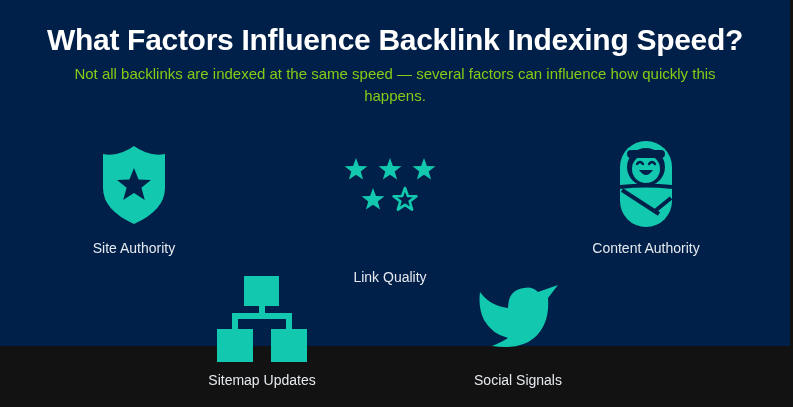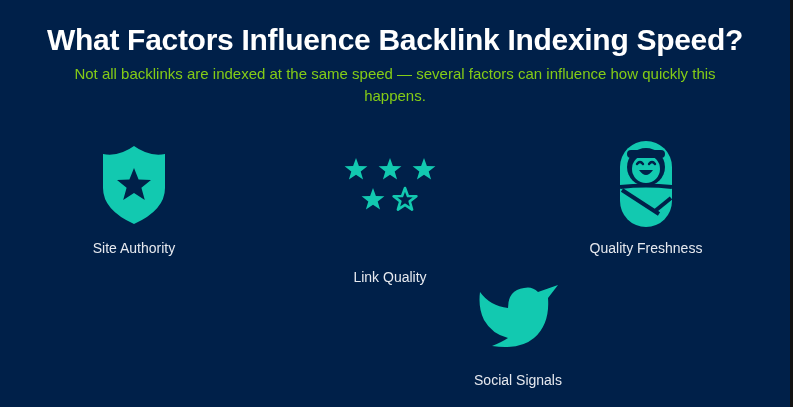--- a/index.html
+++ b/index.html
@@ -3,21 +3,21 @@
   <meta charset="utf-8">
   <style>
     html, body { margin: 0; padding: 0; }
     body {
       width: 793px; height: 407px; overflow: hidden;
       background: #121212;
       font-family: "Liberation Sans", "DejaVu Sans", sans-serif;
     }
     .canvas {
       position: absolute; left: 0; top: 0;
-      width: 790px; height: 407px;
+      width: 790px; height: 346px;
       background: #002049;
     }
     .edge {
       position: absolute; left: 790px; top: 0; width: 3px; height: 407px;
       background: #121212;
     }
     .title {
       position: absolute; left: 0; top: 20px; width: 790px;
       text-align: center; color: #ffffff;
       font-size: 30px; font-weight: bold; letter-spacing: -0.3px;
@@ -84,23 +84,37 @@
         <rect x="8" y="10" width="38" height="8" fill="#002049" rx="4"></rect>
         <path d="M18 24 Q21 20 24 24" stroke="#002049" stroke-width="2.4" fill="none" stroke-linecap="round"></path>
         <path d="M30 24 Q33 20 36 24" stroke="#002049" stroke-width="2.4" fill="none" stroke-linecap="round"></path>
         <path d="M20 30 Q27 40 34 30 Z" fill="#002049"></path>
 
         <path d="M3 50 L40 74" stroke="#002049" stroke-width="4" fill="none"></path>
         <path d="M36 71 L52 58" stroke="#002049" stroke-width="4" fill="none"></path>
         <path d="M1 47 Q27 44 53 47" stroke="#002049" stroke-width="4" fill="none"></path>
       </svg>
     </div>
-    <div class="label" style="top:99px;">Quality Freshness</div>
+    <div class="label" style="top:99px;">Content Authority</div>
   </div>
 
+  <div class="factor" style="left:192px; top:272px; width:140px; height:120px;">
+    <div class="icon" style="top:4px;">
+      <svg width="90" height="86" viewBox="0 0 90 86">
+        <rect x="27" y="0" width="35" height="30" fill="#12C9B0"></rect>
+        <rect x="42" y="30" width="6" height="7" fill="#12C9B0"></rect>
+        <rect x="15" y="37" width="60" height="6" fill="#12C9B0"></rect>
+        <rect x="15" y="43" width="6" height="10" fill="#12C9B0"></rect>
+        <rect x="69" y="43" width="6" height="10" fill="#12C9B0"></rect>
+        <rect x="0" y="53" width="36" height="33" fill="#12C9B0"></rect>
+        <rect x="54" y="53" width="36" height="33" fill="#12C9B0"></rect>
+      </svg>
+    </div>
+    <div class="label" style="top:99px;">Sitemap Updates</div>
+  </div>
 
   <div class="factor" style="left:448px; top:272px; width:140px; height:120px;">
     <div class="icon" style="top:12px;">
       <svg width="80" height="66" viewBox="0 0 80 66">
         <path d="M2 8 Q12 22 30 24 Q30 6 46 4 Q54 2 60 8 L80 1 L70 14
                  Q72 40 56 54 Q42 66 14 62 Q24 58 30 54 Q14 50 6 36
                  Q0 24 2 8 Z" fill="#12C9B0"></path>
       </svg>
     </div>
     <div class="label" style="top:99px;">Social Signals</div>

